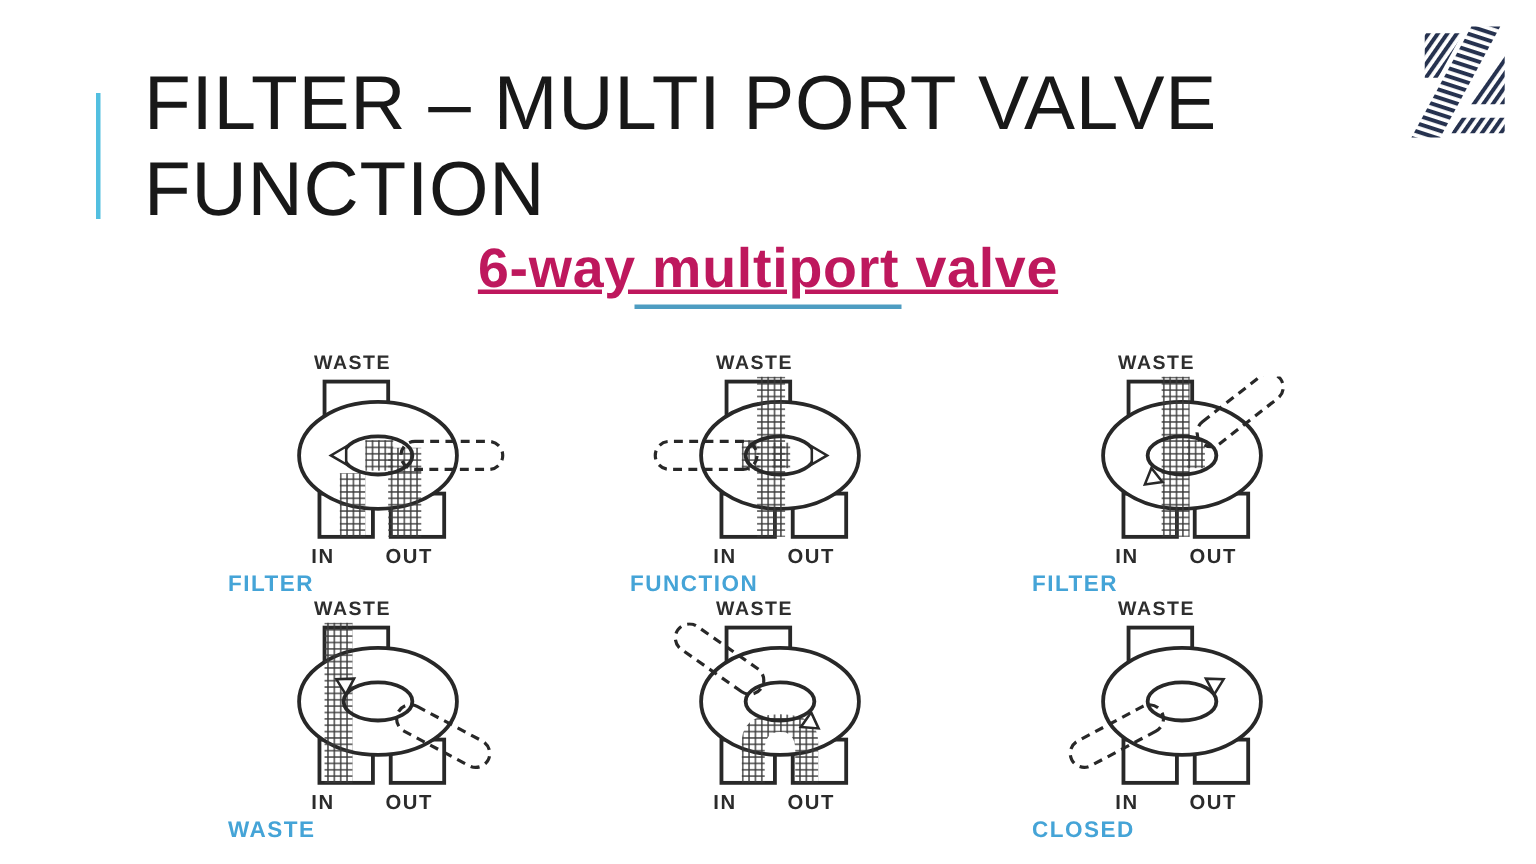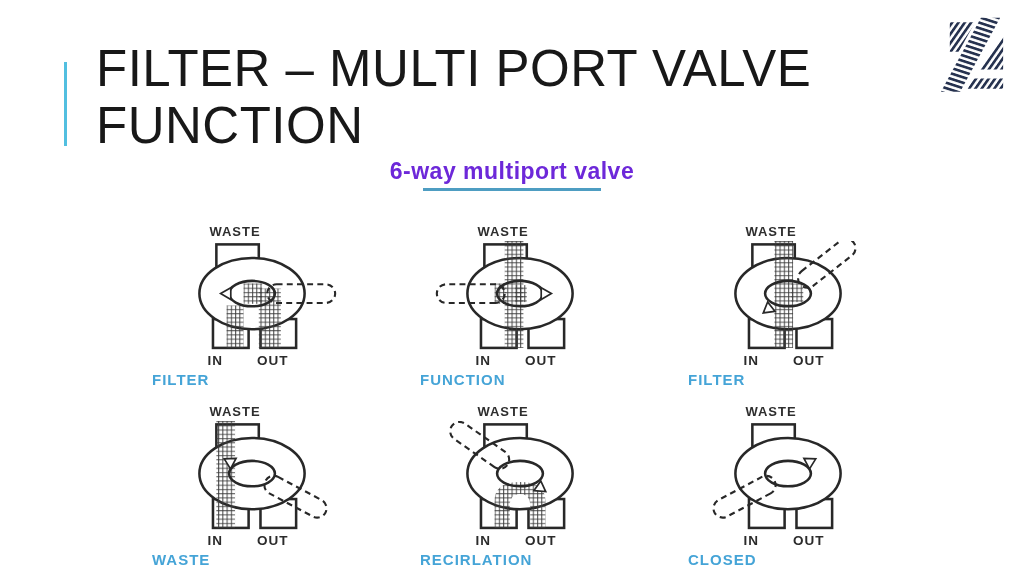--- a/index.html
+++ b/index.html
@@ -12,28 +12,28 @@
   .title{
     position:absolute; left:96px; top:40px; width:800px; margin:0;
     font-size:51px; line-height:1.12; font-weight:400; color:#181818;
     letter-spacing:0.5px;
   }
   
   .logo{position:absolute; top:9px; right:12px; width:74px; height:90px;}
   
   .subtitle-wrap{position:absolute; top:158px; left:0; width:100%; text-align:center;}
   .subtitle{
-    display:inline-block; font-size:23px; font-weight:700; color:#6d28d9; letter-spacing:0.5px;
+    display:inline-block; font-size:37px; font-weight:700; color:#be185d; letter-spacing:0.5px;text-decoration:underline;
   }
   .subtitle-underline{width:178px; height:3px; background:#4e9dc2; margin:3px auto 0;}
   
   .valve-grid{
-    position:absolute; top:224px; left:152px; width:736px;
+    position:absolute; top:234px; left:152px; width:736px;
     display:grid; grid-template-columns:repeat(3,200px);
-    justify-content:space-between; row-gap:16px;
+    justify-content:space-between; 
   }
   .valve{width:200px;}
   .waste-label{
     width:200px; text-align:center; transform:translateX(-17px);
     font-size:13px; font-weight:700; color:#2e2e2e; letter-spacing:1px; margin-bottom:2px;
   }
   .vsvg{width:200px; height:112px; display:block;}
   .ln{fill:#ffffff; stroke:#282828; stroke-width:3;}
   .rotor{fill:none;}
   .handle{fill:none; stroke:#282828; stroke-width:2.5; stroke-dasharray:7 5;}
@@ -194,21 +194,20 @@
         <ellipse class="ln rotor" cx="100" cy="62" rx="27" ry="15"></ellipse>
         <g transform="rotate(-145,100,62)">
           <rect class="handle" x="118" y="51" width="80" height="22" rx="11"></rect>
           <path class="nub" d="M75,55 L63,62 L75,69 Z"></path>
         </g>
       </svg>
       <div class="io-labels">
         <span>IN</span>
         <span>OUT</span>
       </div>
-      <div class="fn-label">RECIRLATION</div>
     </div>
 
     <div class="valve">
       <div class="waste-label">WASTE</div>
       <svg class="vsvg" viewBox="0 0 200 132">
         <rect class="ln" x="58" y="4" width="50" height="34"></rect>
         <rect class="ln" x="54" y="92" width="42" height="34"></rect>
         <rect class="ln" x="110" y="92" width="42" height="34"></rect>
         <ellipse class="ln" cx="100" cy="62" rx="62" ry="42"></ellipse>
         <ellipse class="ln rotor" cx="100" cy="62" rx="27" ry="15"></ellipse>

